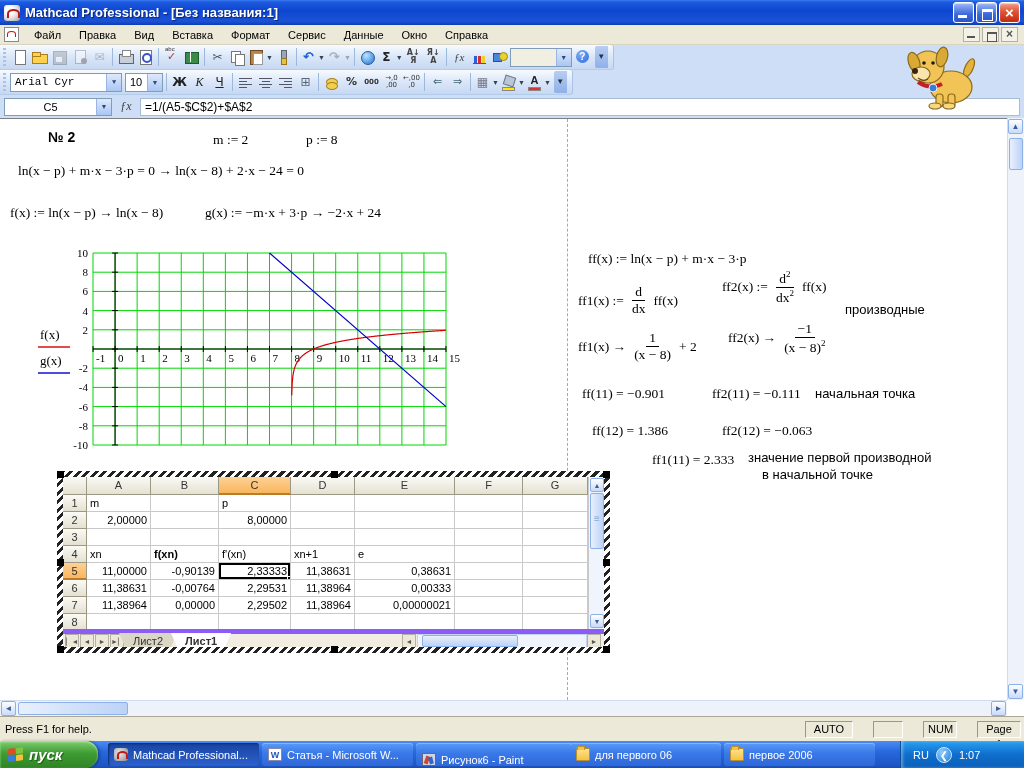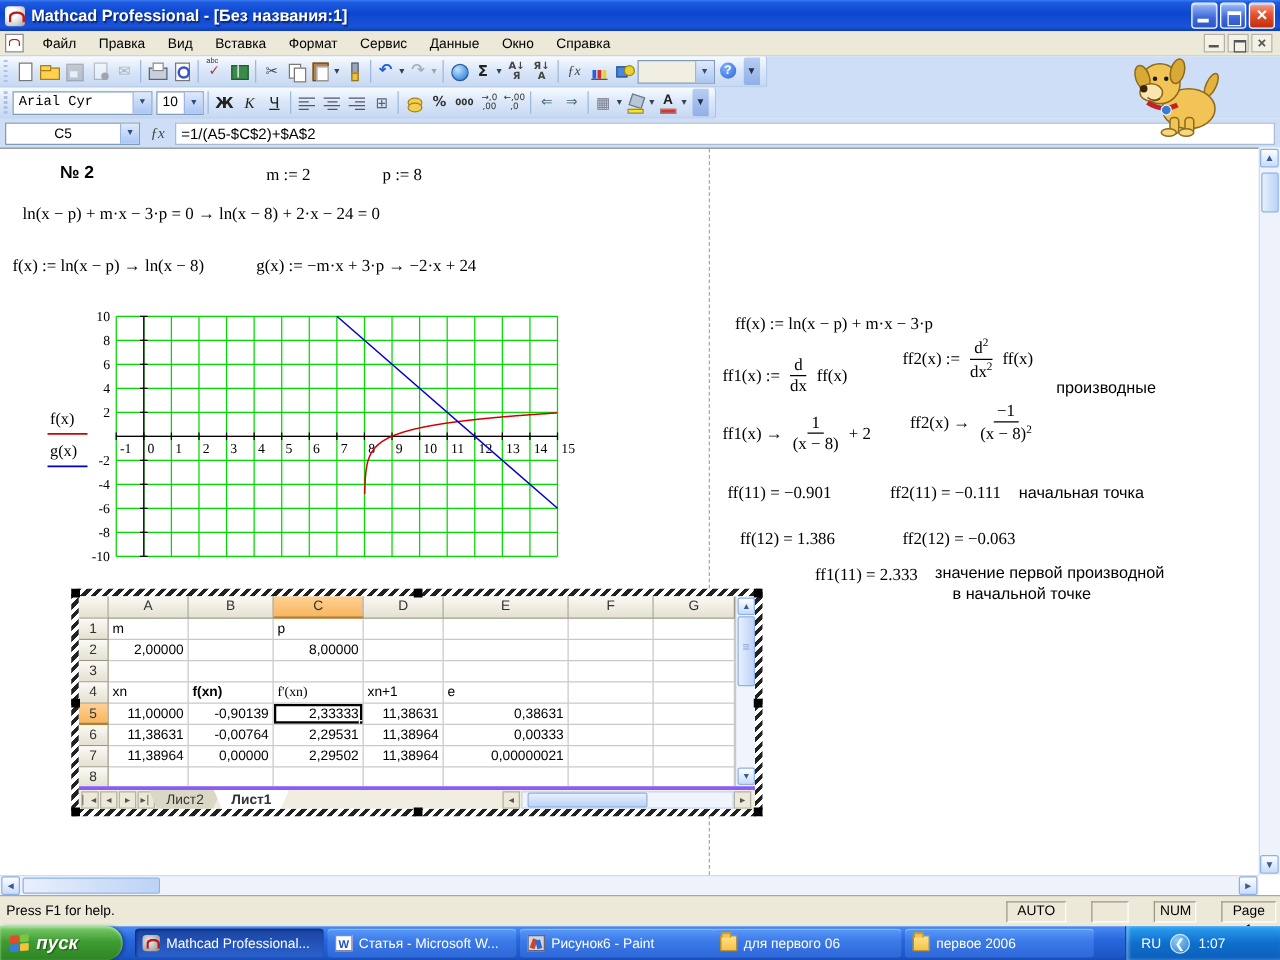--- a/index.html
+++ b/index.html
@@ -144,21 +144,21 @@
 .xc.num{text-align:right}
 .xh{background:linear-gradient(#fbfaf4,#e4e1d2);border-right:1px solid #9d9884;border-bottom:1px solid #9d9884;text-align:center;color:#333;height:18px;line-height:17px;flex:none}
 .xh.sel{background:linear-gradient(#fdd196,#f9b65e);border-bottom:2px solid #b97c28}
 .xrh{height:17px;line-height:16px}
 .xc.selcell{box-shadow:inset 0 0 0 2px #000}
 .fillhandle{position:absolute;right:-1px;bottom:-1px;width:4px;height:4px;background:#000;border:1px solid #fff;z-index:3}
 .xvs{position:absolute;right:0;top:0;width:16px;height:152px;background:#f0f4fc;border-left:1px solid #c9c9c9;display:flex;flex-direction:column}
 .xsb{width:14px;height:14px;margin:1px;border:1px solid #8cb0e8;border-radius:2px;background:linear-gradient(#fdfeff,#c9dbf8);color:#3a5a9a;font-size:7px;text-align:center;line-height:13px;flex:none}
 .xthumb{width:14px;height:56px;margin:0 1px;border:1px solid #8cb0e8;border-radius:2px;background:linear-gradient(90deg,#e8f0fd,#bcd2f6);position:relative}
 .xthumb::after{content:"≡";position:absolute;left:0;width:100%;text-align:center;top:50%;margin-top:-8px;color:#89a8d8;font-size:10px}
-.xtabs{position:absolute;left:0;top:152px;width:541px;height:18px;background:#f1eee1;border-top:3px solid #8b5cf6;display:flex;align-items:center;padding:1px 2px 0}
+.xtabs{position:absolute;left:0;top:152px;width:541px;height:18px;background:#f1eee1;border-top:5px solid #8b5cf6;display:flex;align-items:center;padding:1px 2px 0}
 .xnav{width:14px;height:14px;border:1px solid #b5b2a5;background:#ece9d8;color:#555;font-size:7px;line-height:13px;text-align:center;flex:none;margin-right:1px}
 .xtab{height:16px;padding:1px 14px 0;margin-left:-6px;background:#dad7c5;clip-path:polygon(0 0,100% 0,calc(100% - 7px) 100%,7px 100%);line-height:14px;color:#333;flex:none}
 .xtab.active{background:#fff;font-weight:bold;z-index:2}
 .xhs{margin-left:auto;display:flex;align-items:center;height:16px}
 .xhtrack{width:170px;height:14px;background:#f0f4fc;border:1px solid #c5d4ee;position:relative}
 .xhthumb{position:absolute;left:4px;top:0;width:96px;height:12px;border:1px solid #8cb0e8;border-radius:2px;background:linear-gradient(#e8f0fd,#bcd2f6)}
 
 
 .vs{position:absolute;right:0;top:118px;width:17px;height:582px;background:#eef3fb;border-left:1px solid #d0dcf0}
 .hs{position:absolute;left:0;top:700px;width:1007px;height:16px;background:#eef3fb;border-top:1px solid #d0dcf0}
@@ -595,21 +595,21 @@
               <div class="xc" style="width: 72px;"></div>
               <div class="xc" style="width: 64px;"></div>
               <div class="xc" style="width: 100px;"></div>
               <div class="xc" style="width: 68px;"></div>
               <div class="xc" style="width: 65px;"></div>
             </div>
             <div class="xrow">
               <div class="xh xrh" style="width: 24px;">4</div>
               <div class="xc" style="width: 64px;">xn</div>
               <div class="xc" style="width: 68px; font-weight: bold;">f(xn)</div>
-              <div class="xc" style="width: 72px; font-family: Liberation Serif, serif;">f'(xn)</div>
+              <div class="xc" style="width: 72px;">f'(xn)</div>
               <div class="xc" style="width: 64px;">xn+1</div>
               <div class="xc" style="width: 100px;">e</div>
               <div class="xc" style="width: 68px;"></div>
               <div class="xc" style="width: 65px;"></div>
             </div>
             <div class="xrow">
               <div class="xh xrh sel" style="width: 24px;">5</div>
               <div class="xc num" style="width: 64px;">11,00000</div>
               <div class="xc num" style="width: 68px;">-0,90139</div>
               <div class="xc num selcell" style="width: 72px;">2,33333<span class="fillhandle"></span></div>
@@ -709,21 +709,21 @@
           <i style="background:#f5c23a"></i>
       </span>
       <span>пуск</span>
     </div>
     <span id="tasks"><div class="task active" style="left: 108px; width: 151px;">
           <span class="ti ti-mathcad"></span>
           <span>Mathcad Professional...</span>
         </div><div class="task" style="left: 262px; width: 151px;">
           <span class="ti ti-word"></span>
           <span>Статья - Microsoft W...</span>
-        </div><div class="task" style="left: 416px; width: 158px;">
+        </div><div class="task" style="left: 416px; width: 158px; align-items: flex-end;">
           <span class="ti ti-paint"></span>
           <span>Рисунок6 - Paint</span>
         </div><div class="task" style="left: 570px; width: 151px;">
           <span class="ti ti-folder"></span>
           <span>для первого 06</span>
         </div><div class="task" style="left: 724px; width: 151px;">
           <span class="ti ti-folder"></span>
           <span>первое 2006</span>
         </div></span>
     <div class="tray">

